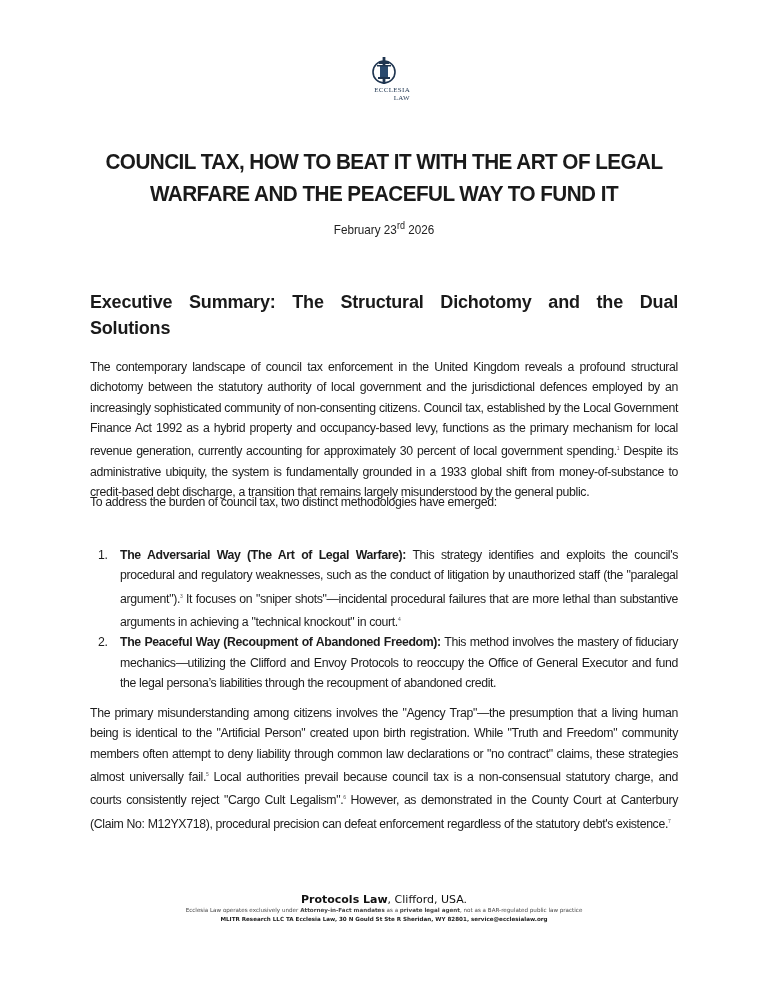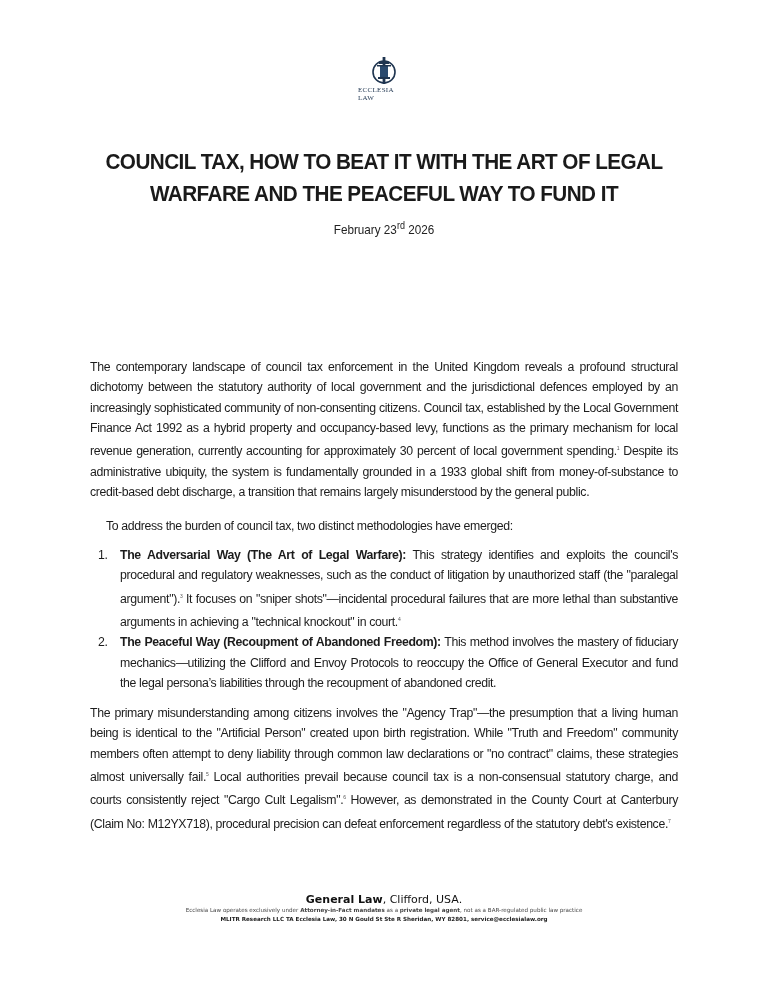--- a/index.html
+++ b/index.html
@@ -1,33 +1,33 @@
 <!DOCTYPE html>
 <html><head>
   <meta charset="utf-8">
   <style>
     html, body { margin: 0; padding: 0; background: #ffffff; }
     body { width: 768px; height: 994px; position: relative; overflow: hidden; color: #1a1a1a; }
     .page { position: absolute; left: 0; top: 0; width: 768px; height: 994px; }
-    .logo { position: absolute; left: 358px; top: 56px; width: 52px; text-align: left; }
+    .logo { position: absolute; left: 358px; top: 56px; width: 52px; text-align: right; }
     .logo svg { display: block; margin: 0 auto; }
     .logo-text { font-family: "Liberation Serif", serif; font-size: 7px; color: #1f3550; line-height: 8px; letter-spacing: 0.3px; }
     .title { position: absolute; left: 70px; width: 628px; top: 146px; text-align: center;
       font-family: "Liberation Sans", sans-serif; font-weight: bold; font-size: 22.5px; line-height: 32px;
       letter-spacing: -0.6px; transform: scaleX(0.92); transform-origin: center top; color: #1a1a1a; }
     .date { position: absolute; left: 0; width: 768px; top: 220px; text-align: center;
       font-family: "Liberation Sans", sans-serif; font-size: 13px; color: #222; transform: scaleX(0.9); }
     .date sup { font-size: 10px; }
     .h2 { position: absolute; left: 90px; width: 588px; top: 289px;
       font-family: "Liberation Sans", sans-serif; font-weight: bold; font-size: 18px; line-height: 26px;
       text-align: justify; color: #1a1a1a; letter-spacing: -0.2px; }
     .body { position: absolute; left: 90px; width: 588px; font-family: "Liberation Sans", sans-serif;
       font-size: 12.3px; line-height: 20.3px; text-align: justify; color: #1c1c1c; letter-spacing: -0.35px; }
     .p1 { top: 357px; }
-    .p2 { top: 516px; margin-left: 16px; }
+    .p2 { top: 492px; }
     .list { top: 545px; margin: 0; padding: 0; list-style: none; }
     .list li { position: relative; padding-left: 30px; }
     .list .num { position: absolute; left: 8px; top: 0; }
     .p3 { top: 703px; }
     sup.fn { font-size: 5px; vertical-align: super; color: #555; }
     .footer { position: absolute; left: 0; width: 768px; top: 893px; text-align: center; font-family: "DejaVu Sans", sans-serif; }
     .footer-main { font-size: 11px; color: #111; }
     .footer-main b { font-weight: bold; }
     .footer-line { font-size: 5.6px; color: #444; line-height: 9px; }
     .footer-line2 { font-size: 5.6px; color: #222; font-weight: bold; line-height: 8px; }
@@ -47,35 +47,36 @@
       <rect x="8" y="9" width="14" height="1.5" fill="#1f3550"></rect>
     </svg>
     <div class="logo-text">ECCLESIA</div>
     <div class="logo-text">LAW</div>
   </div>
 
   <div class="title">COUNCIL TAX, HOW TO BEAT IT WITH THE ART OF LEGAL WARFARE AND THE PEACEFUL WAY TO FUND IT</div>
 
   <div class="date"><span>February 23</span><sup>rd</sup><span> 2026</span></div>
 
+  <div class="h2">Executive Summary: The Structural Dichotomy and the Dual Solutions</div>
 
   <div class="body p1"><span>The contemporary landscape of council tax enforcement in the United Kingdom reveals a profound structural dichotomy between the statutory authority of local government and the jurisdictional defences employed by an increasingly sophisticated community of non-consenting citizens. Council tax, established by the Local Government Finance Act 1992 as a hybrid property and occupancy-based levy, functions as the primary mechanism for local revenue generation, currently accounting for approximately 30 percent of local government spending.</span><sup class="fn">1</sup><span> Despite its administrative ubiquity, the system is fundamentally grounded in a 1933 global shift from money-of-substance to credit-based debt discharge, a transition that remains largely misunderstood by the general public.</span></div>
 
   <div class="body p2">To address the burden of council tax, two distinct methodologies have emerged:</div>
 
   <ol class="body list">
     <li>
       <span class="num">1.</span><b>The Adversarial Way (The Art of Legal Warfare):</b><span> This strategy identifies and exploits the council's procedural and regulatory weaknesses, such as the conduct of litigation by unauthorized staff (the "paralegal argument").</span><sup class="fn">3</sup><span> It focuses on "sniper shots"—incidental procedural failures that are more lethal than substantive arguments in achieving a "technical knockout" in court.</span><sup class="fn">4</sup>
     </li>
     <li>
       <span class="num">2.</span><b>The Peaceful Way (Recoupment of Abandoned Freedom):</b><span> This method involves the mastery of fiduciary mechanics—utilizing the Clifford and Envoy Protocols to reoccupy the Office of General Executor and fund the legal persona’s liabilities through the recoupment of abandoned credit.</span>
     </li>
   </ol>
 
   <div class="body p3"><span>The primary misunderstanding among citizens involves the "Agency Trap"—the presumption that a living human being is identical to the "Artificial Person" created upon birth registration. While "Truth and Freedom" community members often attempt to deny liability through common law declarations or "no contract" claims, these strategies almost universally fail.</span><sup class="fn">5</sup><span> Local authorities prevail because council tax is a non-consensual statutory charge, and courts consistently reject "Cargo Cult Legalism".</span><sup class="fn">6</sup><span> However, as demonstrated in the County Court at Canterbury (Claim No: M12YX718), procedural precision can defeat enforcement regardless of the statutory debt's existence.</span><sup class="fn">7</sup></div>
 
   <div class="footer">
-    <div class="footer-main"><b>General Law</b><span>, Clifford, USA.</span></div>
+    <div class="footer-main"><b>Protocols Law</b><span>, Clifford, USA.</span></div>
     <div class="footer-line"><span>Ecclesia Law operates exclusively under </span><b>Attorney-in-Fact mandates</b><span> as a </span><b>private legal agent</b><span>, not as a BAR-regulated public law practice</span></div>
     <div class="footer-line2">MLITR Research LLC TA Ecclesia Law, 30 N Gould St Ste R Sheridan, WY 82801, service@ecclesialaw.org</div>
   </div>
 
 </div>
 
 </body></html>

